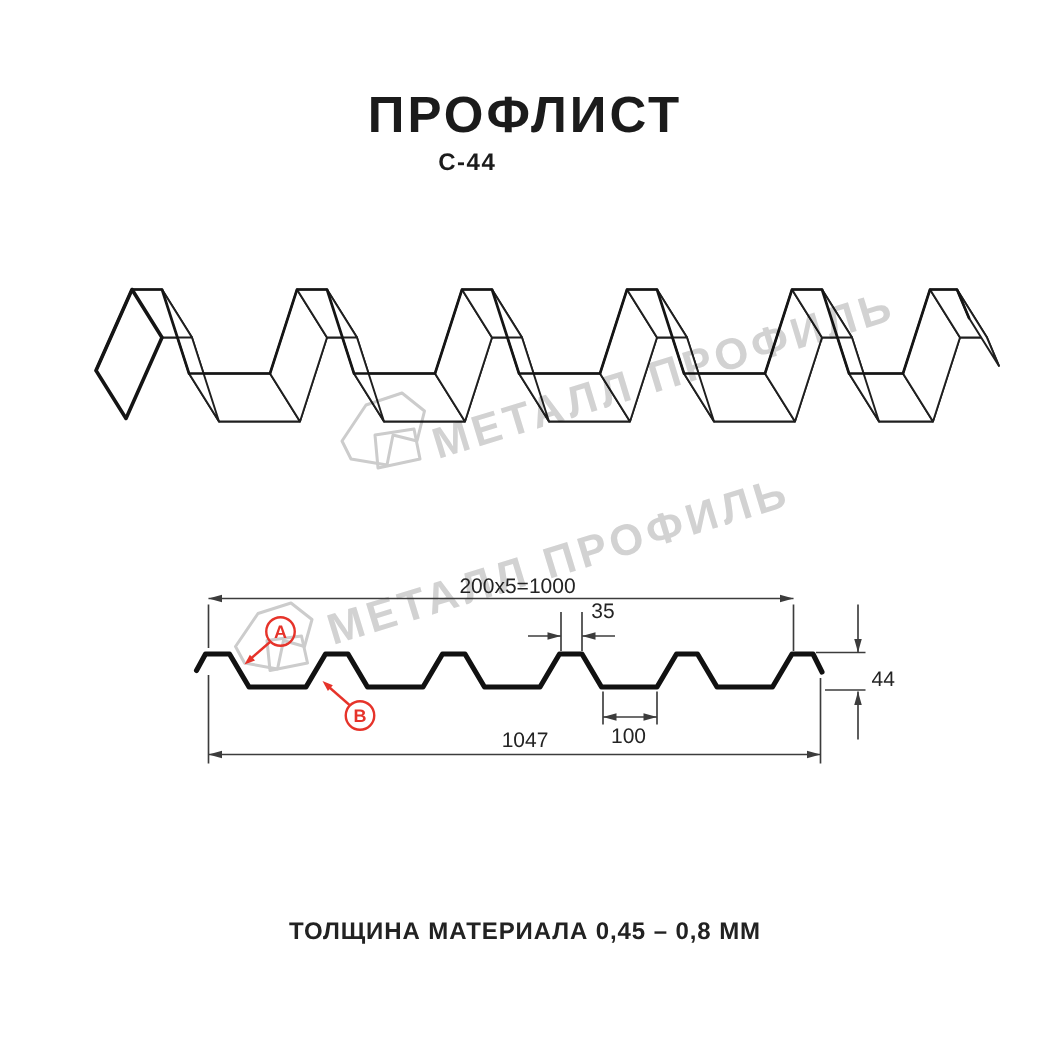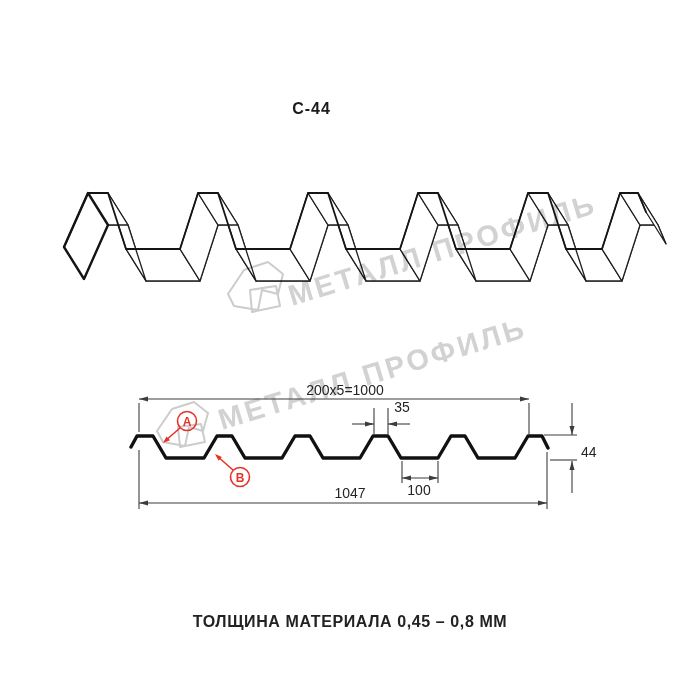--- a/index.html
+++ b/index.html
@@ -27,20 +27,21 @@
   .red{stroke:#e6332a;fill:none;stroke-width:1.6;}
   .redfill{fill:#e6332a;stroke:none;}
   .redtext{fill:#e6332a;font-size:12px;font-weight:bold;text-anchor:middle;
            font-family:"Liberation Sans",sans-serif;}
 </style>
 </head>
 <body>
 
 <div class="page">
 
+  <div class="title">ПРОФЛИСТ</div>
   <div class="model">C-44</div>
 
   <svg width="700" height="700" viewBox="0 0 700 700">
 
     <g>
 
       <path class="backline" d="M84,279 L108,225 L128,225 L146,281 L200,281 L218,225 L238,225 L256,281 L310,281
            L328,225 L348,225 L366,281 L420,281 L438,225 L458,225 L476,281 L530,281
            L548,225 L568,225 L586,281 L622,281 L640,225 L658,225 L666,244"></path>
 

